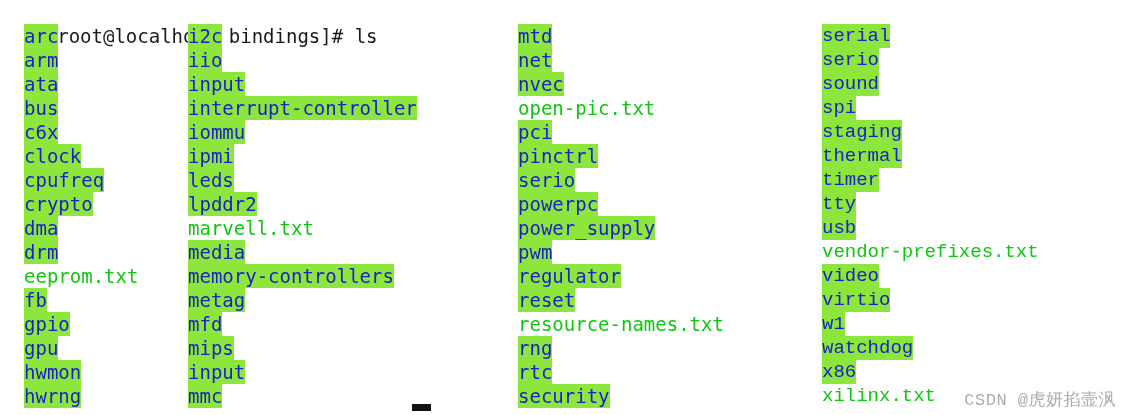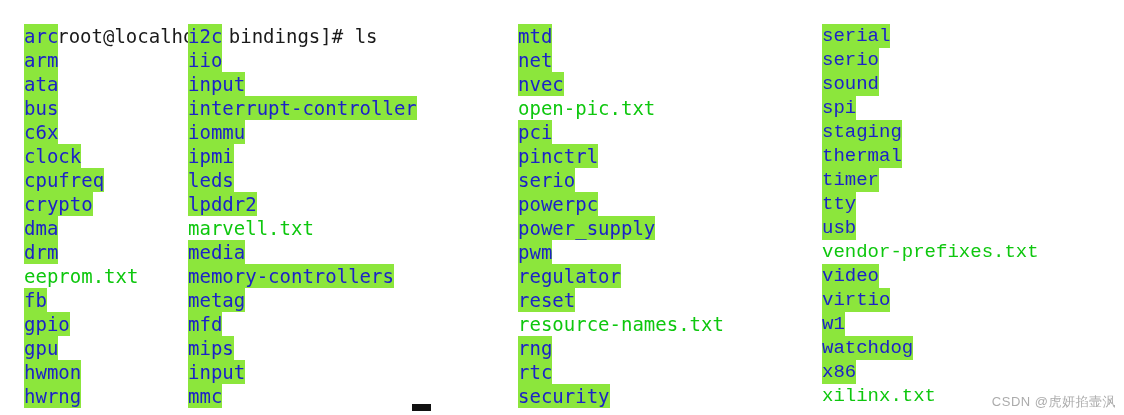--- a/index.html
+++ b/index.html
@@ -73,22 +73,22 @@
     top: 404px;
     width: 19px;
     height: 7px;
     background: #111111;
   }
 
   .watermark {
     position: absolute;
     right: 8px;
     bottom: 4px;
-    font-size: 13px;
-    font-family: Liberation Sans, sans-serif;
+    font-size: 17px;
+    font-family: Liberation Mono, monospace;
     color: rgba(120,120,120,0.62);
     white-space: pre;
     pointer-events: none;
     letter-spacing: 0.5px;
   }
 </style>
 </head>
 <body>
 
 <div id="terminal">

